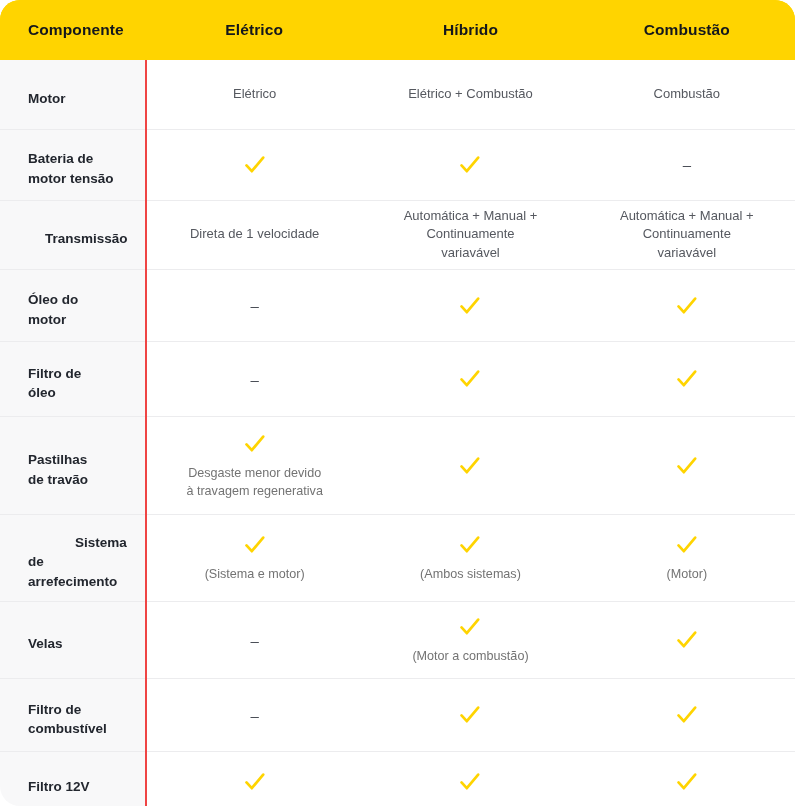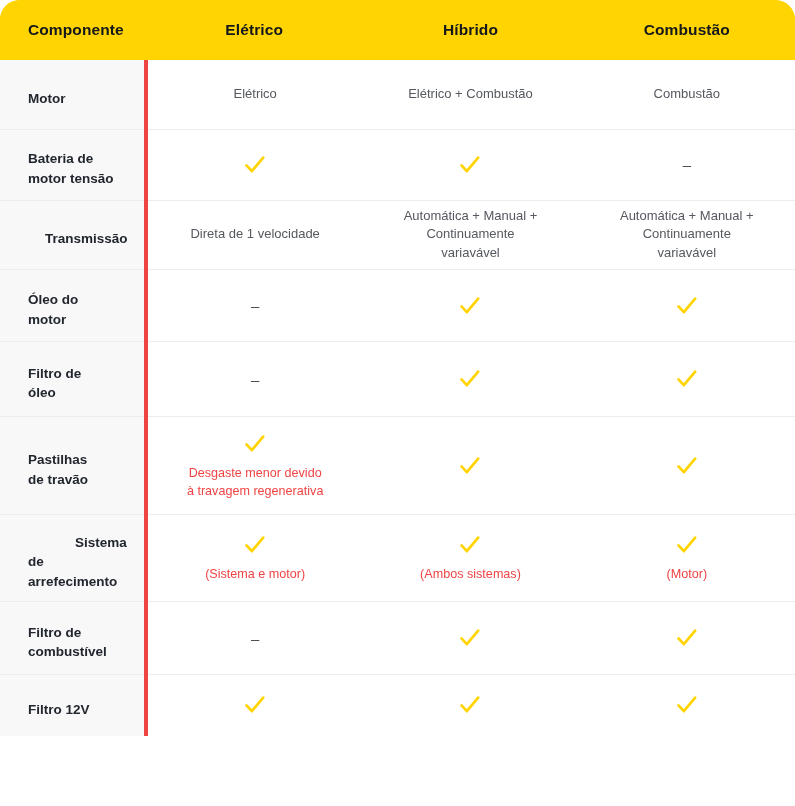--- a/index.html
+++ b/index.html
@@ -56,21 +56,21 @@
   
   .col-component { width: 146px; }
   .col-data      { width: 216.33px; }
 
   
   .table tbody tr { border-bottom: 1px solid #ececee; }
   .table tbody tr:last-child { border-bottom: none; }
 
   .cell-component {
     background: #f8f8f9;
-    border-right: 4px solid #ef4444;
+    border-right: 2px solid #ef4444;
     color: #22262e;
     font-size: 13.5px;
     font-weight: bold;
     line-height: 1.42;
     text-align: left;
     padding: 8px 10px 0 28px;
     vertical-align: middle;
   }
 
   .cell-data {
@@ -104,21 +104,21 @@
 
   .dash {
     display: inline-block;
     color: #4b4f57;
     font-size: 15px;
     line-height: 1;
     font-weight: normal;
   }
 
   .caption {
-    color: #ef4444;
+    color: #737373;
     font-size: 12.6px;
     line-height: 1.42;
     margin-top: 6px;
     white-space: pre-line;
     text-align: center;
   }
 
   .value-text {
     white-space: pre-line;
     text-align: center;
@@ -337,20 +337,47 @@
             <div class="cell-inner">
               <span class="check">
                 <svg viewBox="0 0 26 26" xmlns="http://www.w3.org/2000/svg" aria-hidden="true">
                   <path d="M4.5 13.4 L9.8 19.2 L21.2 5.6" fill="none" stroke="#ffd400" stroke-width="2.7" stroke-linecap="round" stroke-linejoin="round"></path>
                 </svg>
               </span>
               <span class="caption">(Motor)</span>
             </div>
           </td>
         </tr>
+        <tr class="r7">
+          <td class="cell-component"><span style="white-space: pre-line;">Velas</span></td>
+          <td class="cell-data">
+            <div class="cell-inner">
+              <span class="dash">–</span>
+            </div>
+          </td>
+          <td class="cell-data">
+            <div class="cell-inner">
+              <span class="check">
+                <svg viewBox="0 0 26 26" xmlns="http://www.w3.org/2000/svg" aria-hidden="true">
+                  <path d="M4.5 13.4 L9.8 19.2 L21.2 5.6" fill="none" stroke="#ffd400" stroke-width="2.7" stroke-linecap="round" stroke-linejoin="round"></path>
+                </svg>
+              </span>
+              <span class="caption">(Motor a combustão)</span>
+            </div>
+          </td>
+          <td class="cell-data">
+            <div class="cell-inner">
+              <span class="check">
+                <svg viewBox="0 0 26 26" xmlns="http://www.w3.org/2000/svg" aria-hidden="true">
+                  <path d="M4.5 13.4 L9.8 19.2 L21.2 5.6" fill="none" stroke="#ffd400" stroke-width="2.7" stroke-linecap="round" stroke-linejoin="round"></path>
+                </svg>
+              </span>
+            </div>
+          </td>
+        </tr>
         <tr class="r8">
           <td class="cell-component"><span style="white-space: pre-line;">Filtro de
 combustível</span></td>
           <td class="cell-data">
             <div class="cell-inner">
               <span class="dash">–</span>
             </div>
           </td>
           <td class="cell-data">
             <div class="cell-inner">

